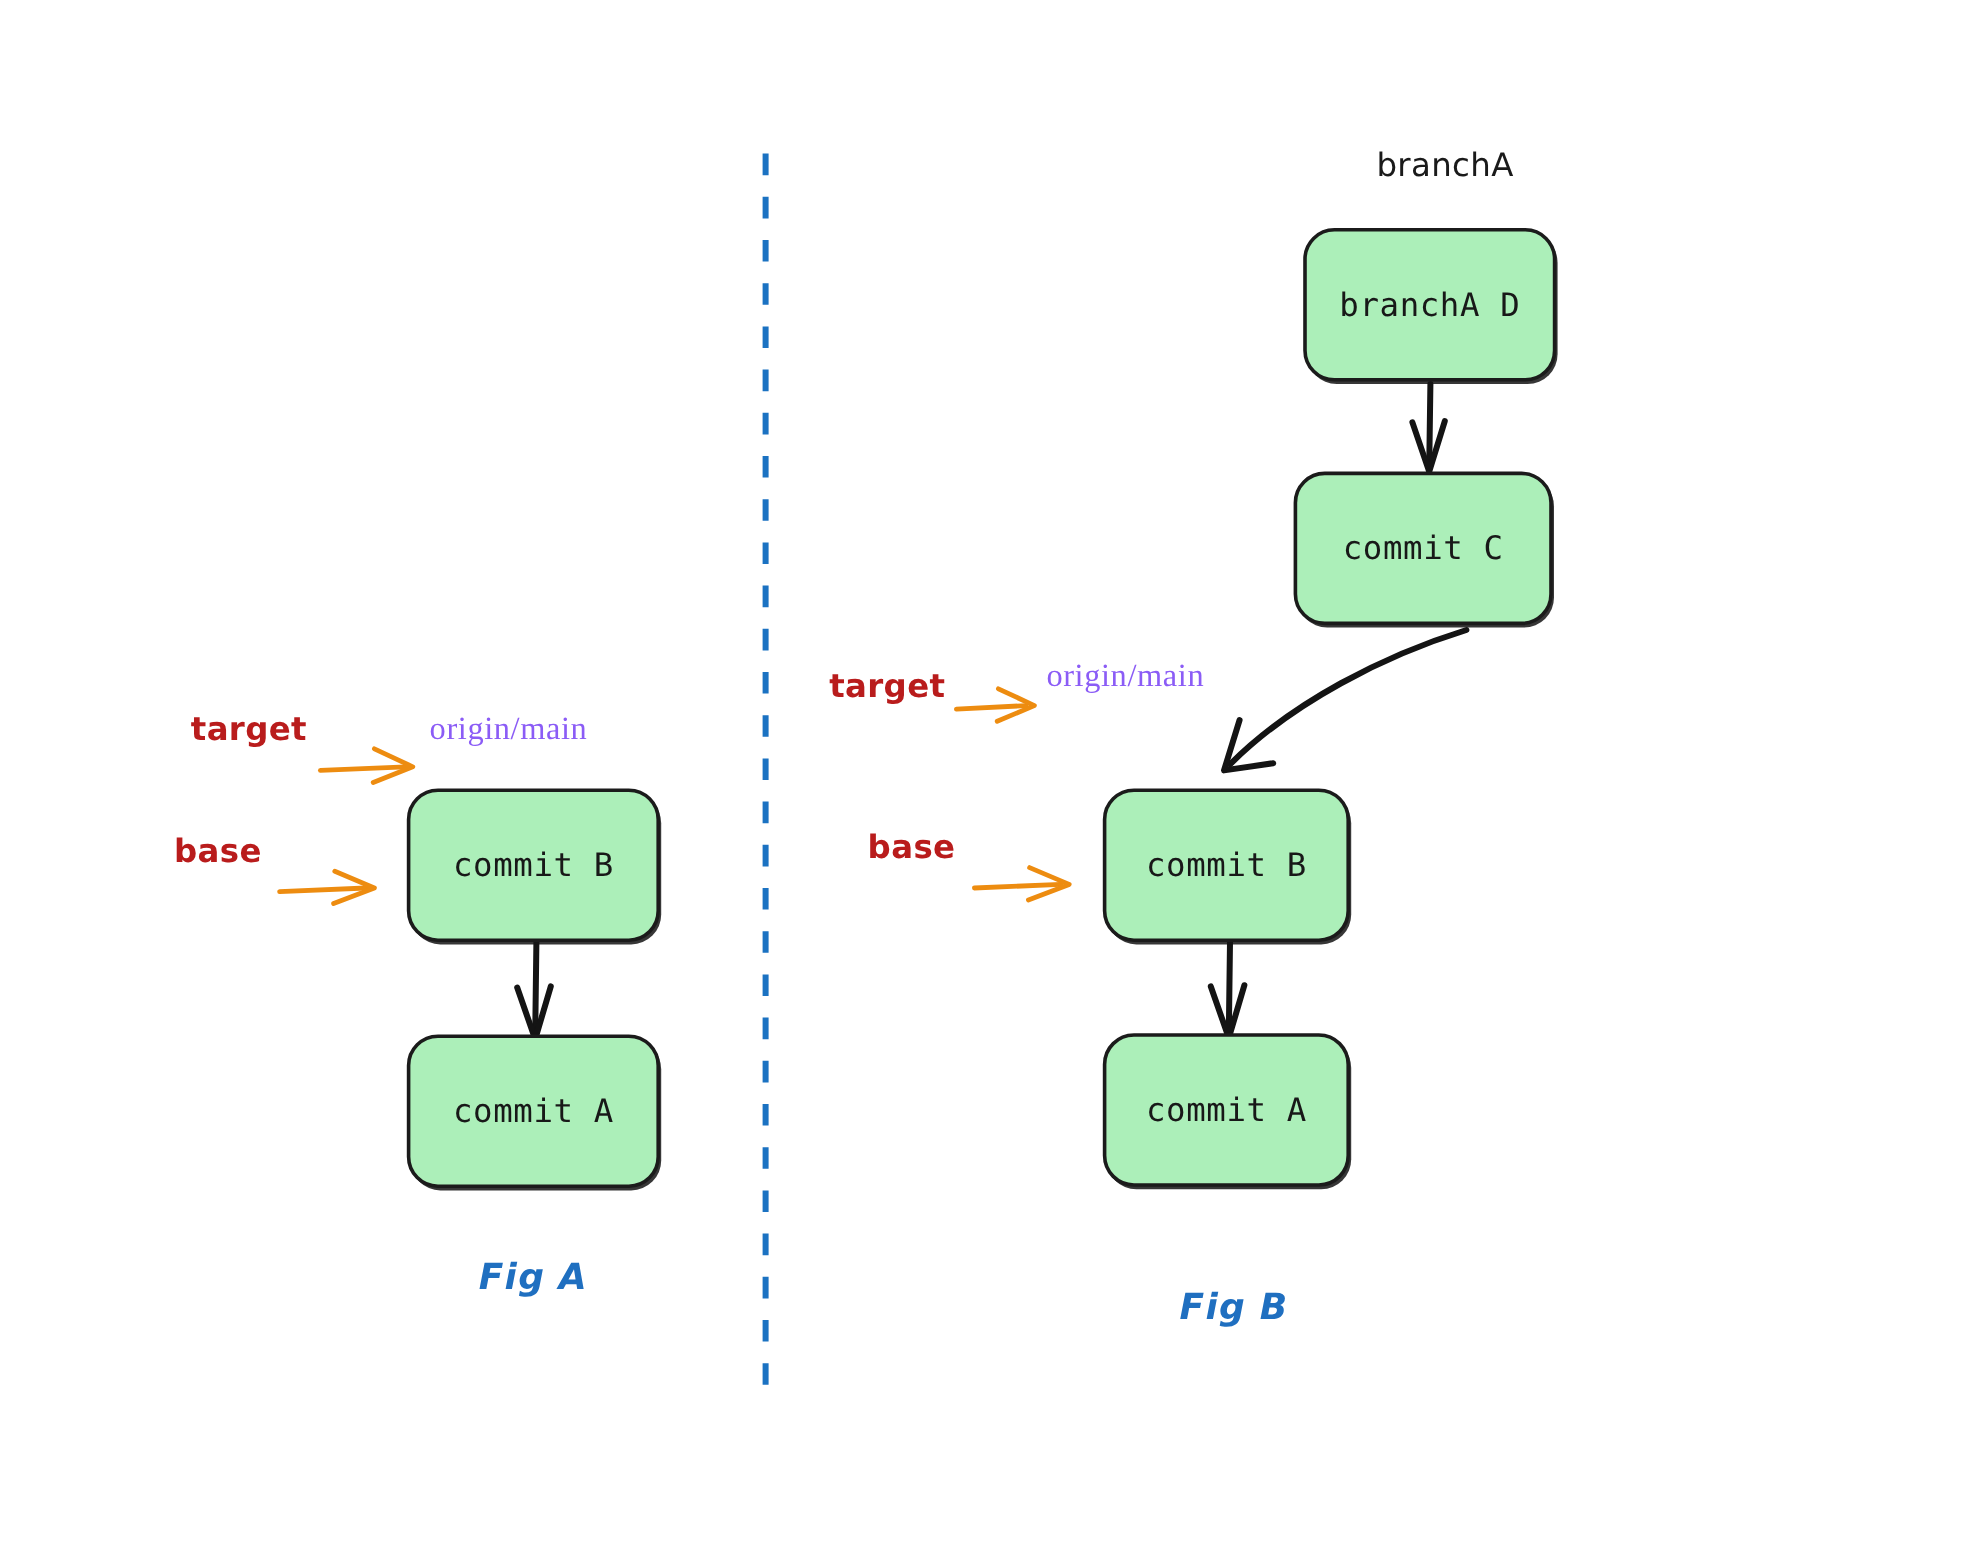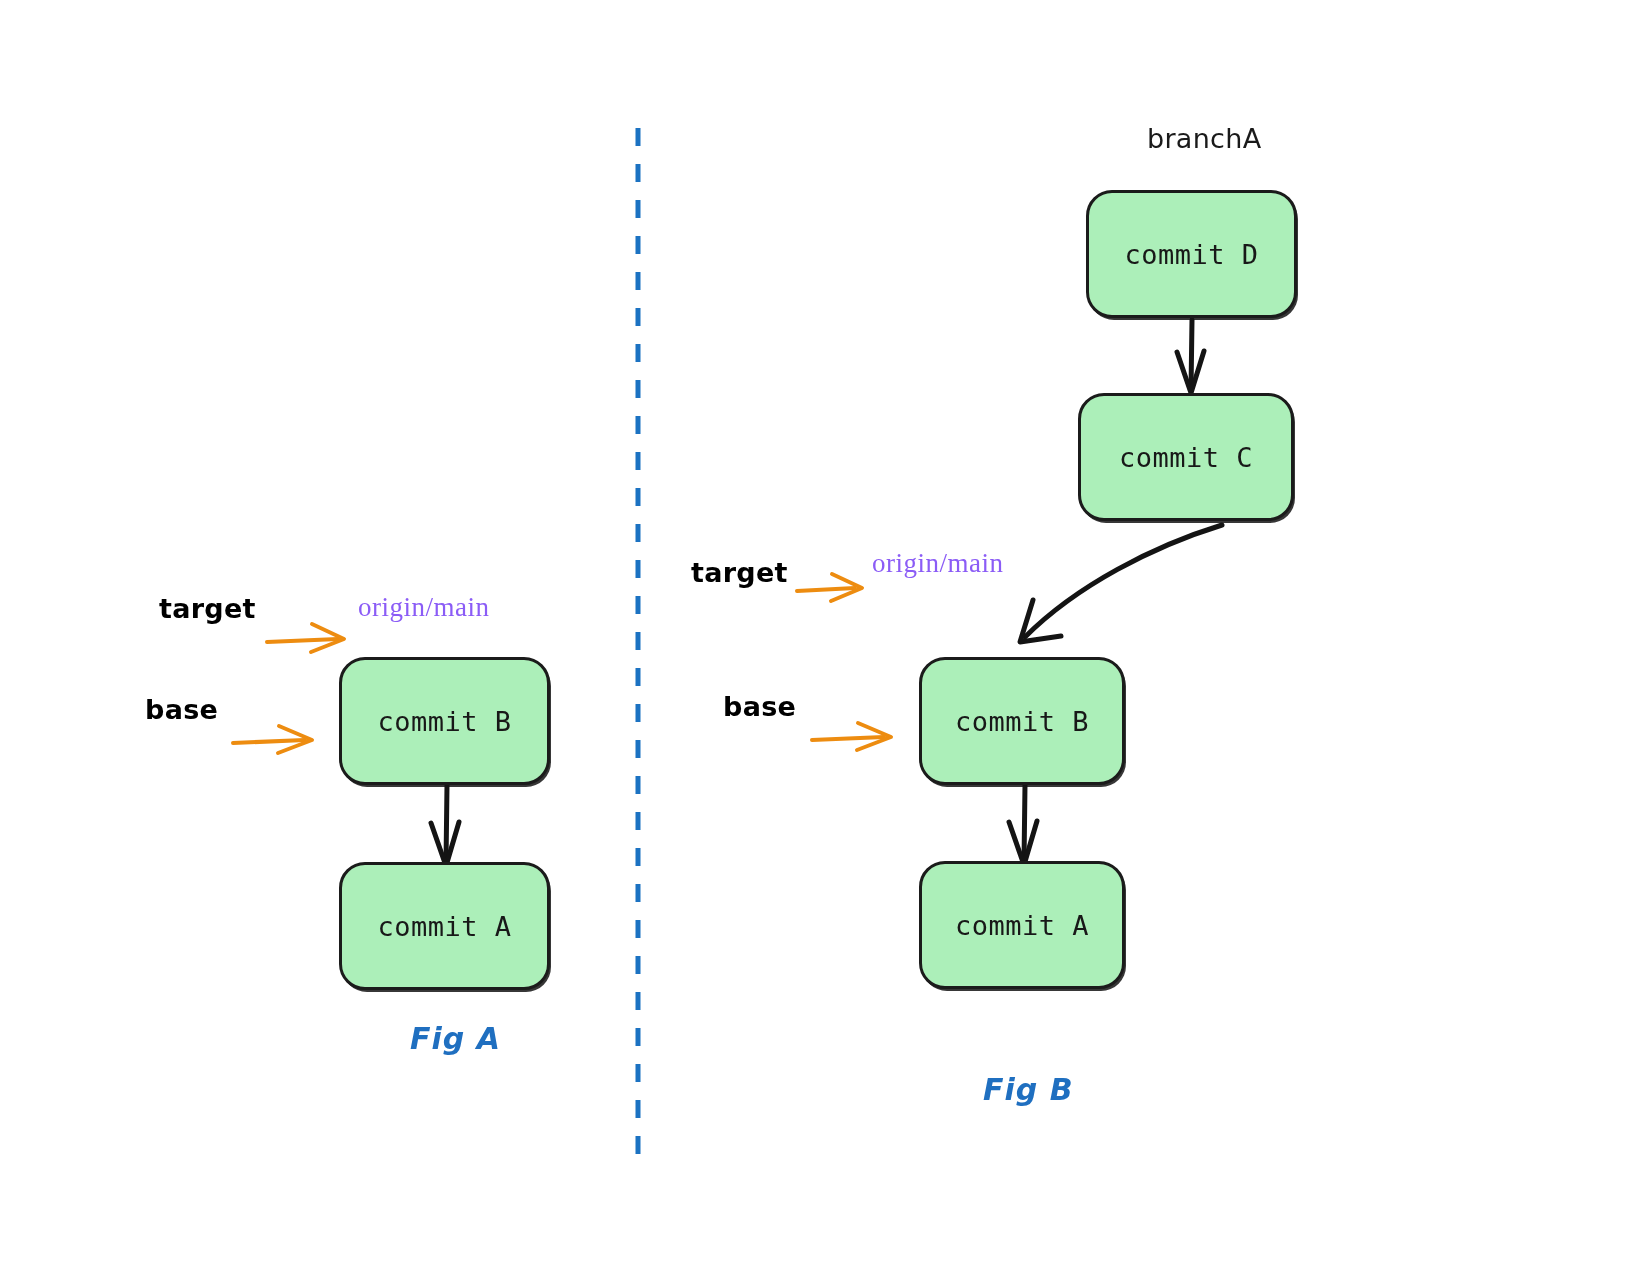--- a/index.html
+++ b/index.html
@@ -54,21 +54,21 @@
     font-size: 27px;
     color: #1a1a1a;
     white-space: nowrap;
     letter-spacing: 0.3px;
   }
   .anno-label {
     position: absolute;
     font-family: "DejaVu Sans", sans-serif;
     font-weight: bold;
     font-size: 27px;
-    color: #000000;
+    color: #b91c1c;
     white-space: nowrap;
     letter-spacing: 0.3px;
     text-align: right;
   }
   .fig-label {
     position: absolute;
     font-family: "DejaVu Sans", sans-serif;
     font-style: italic;
     font-weight: bold;
     font-size: 30px;
@@ -134,26 +134,26 @@
   <div class="anno-label" style="left:145px; top:694px;">base</div>
 
   <div class="commit-box" style="left:339px; top:657px; width:211px; height:128px;">
     <span>commit B</span>
   </div>
 
   <div class="commit-box" style="left:339px; top:862px; width:211px; height:128px;">
     <span>commit A</span>
   </div>
 
-  <div class="fig-label" style="left:399px; top:1021px;margin-left:11px;">Fig A</div>
+  <div class="fig-label" style="left:399px; top:1047px;">Fig A</div>
 
   <div class="branch-label" style="left:1147px; top:123px;">branchA</div>
 
   <div class="commit-box" style="left:1086px; top:190px; width:211px; height:128px;">
-    <span>commit D</span>
+    <span>branchA D</span>
   </div>
 
   <div class="commit-box" style="left:1078px; top:393px; width:216px; height:128px;justify-content:center;">
     <span>commit C</span>
   </div>
 
   <div class="anno-label" style="left:691px; top:557px;">target</div>
 
   <div class="plain-label" style="left:872px; top:548px;">origin/main</div>
 

